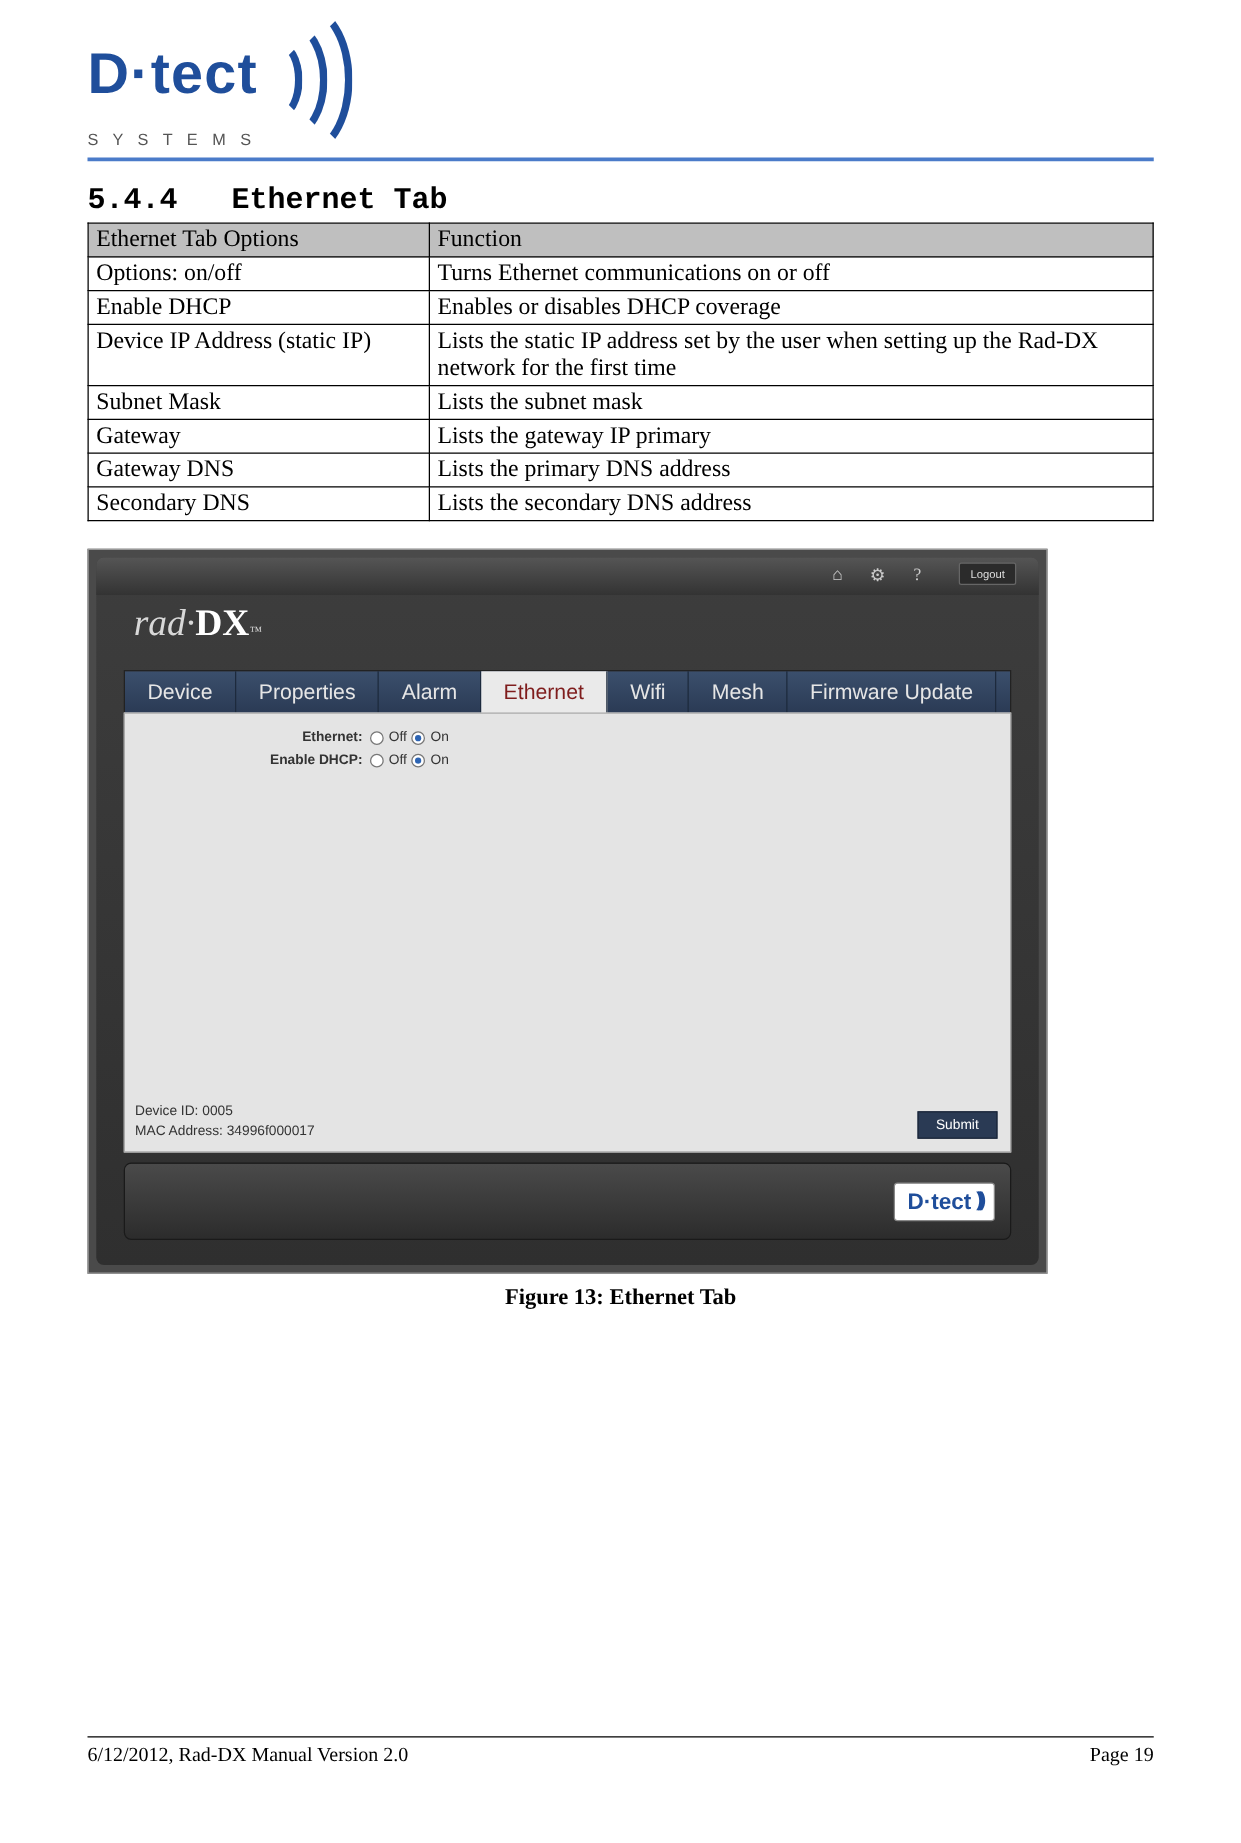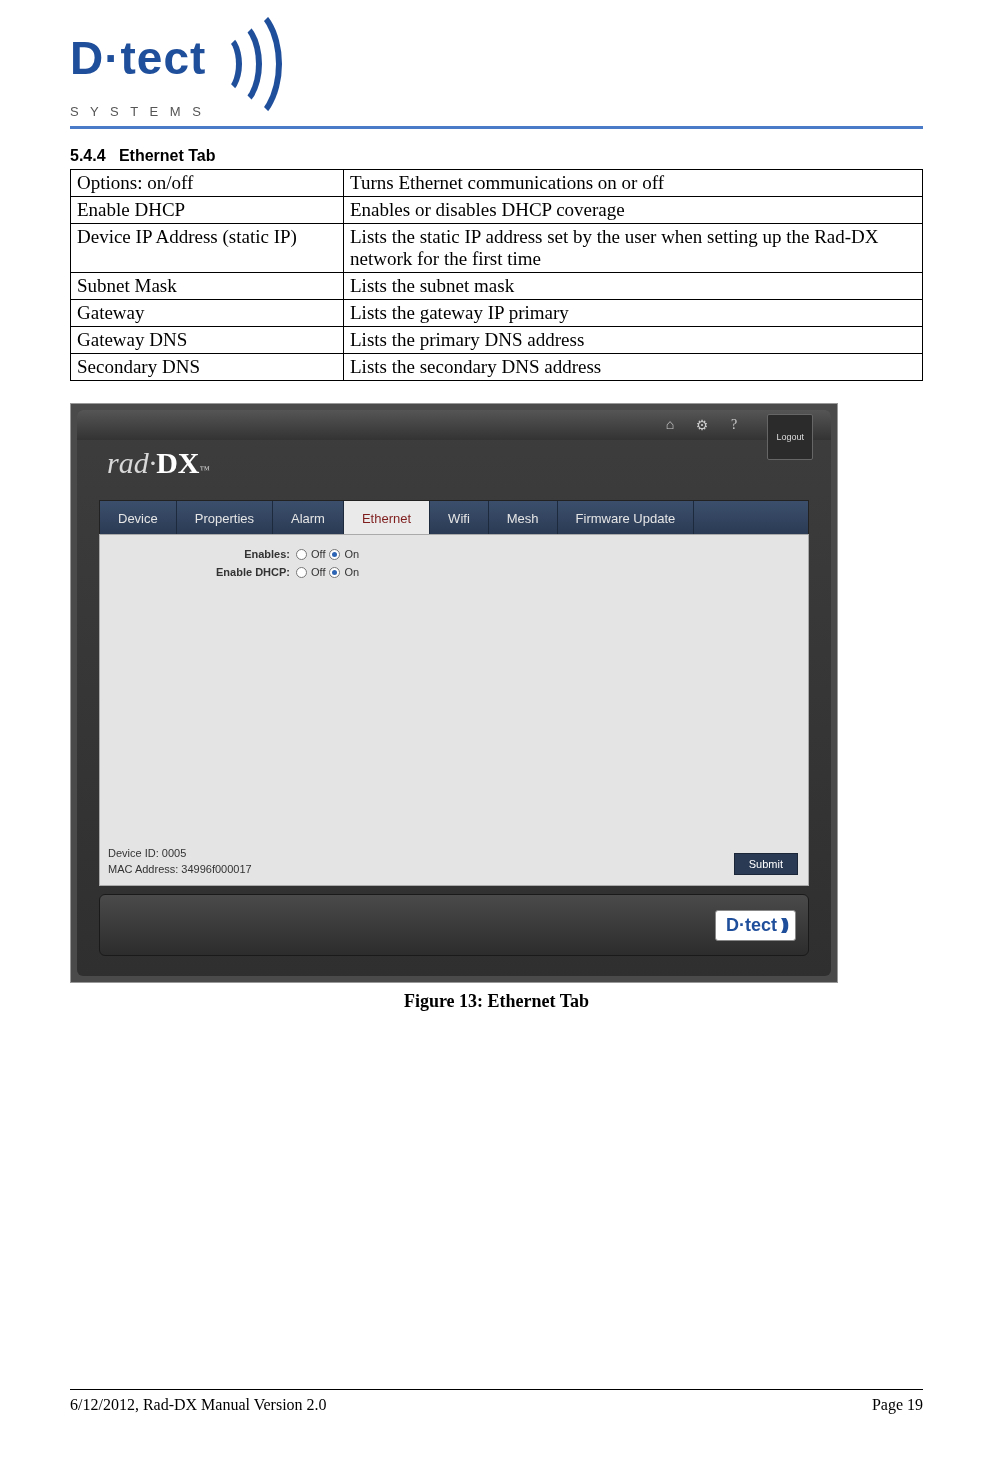--- a/index.html
+++ b/index.html
@@ -59,23 +59,23 @@
   }
   .arcs .a1 { width: 30px; height: 50px; margin-top: -25px; }
   .arcs .a2 { width: 50px; height: 80px; margin-top: -40px; }
   .arcs .a3 { width: 70px; height: 110px; margin-top: -55px; }
   .hr-line {
     border: none;
     border-top: 3px solid #4a7bc9;
     margin: 3px 0 18px 0;
   }
   .section-title {
-    font-family: Liberation Sans, sans-serif;
+    font-family: Liberation Mono, monospace;
     font-weight: bold;
-    font-size: 16px;
+    font-size: 24px;
     margin: 12px 0 4px 0;
   }
   table.desc {
     border-collapse: collapse;
     width: 100%;
     font-size: 19px;
   }
   table.desc td, table.desc th {
     border: 1px solid #000;
     padding: 2px 6px;
@@ -123,21 +123,21 @@
     font-size:14px;
   }
   .logout-btn {
     position: absolute;
     top: 4px;
     right: 18px;
     background: #2b2b2b;
     color: #ddd;
     font-size: 9px;
     font-family: Arial, sans-serif;
-    padding: 17px 8px;
+    padding: 3px 8px;
     border: 1px solid #666;
     border-radius: 2px;
   }
   .brand {
     position: absolute;
     top: 36px;
     left: 30px;
     color: #d8d8d8;
     font-family: Georgia, serif;
     font-size: 30px;
@@ -150,21 +150,21 @@
     left: 22px;
     right: 22px;
     height: 34px;
     display: flex;
     border: 1px solid #222;
     background: linear-gradient(#3b4f6c,#2a3a54);
   }
   .tab {
     color: #e6e6e6;
     font-family: Arial, sans-serif;
-    font-size: 13px;
+    font-size: 17px;
     padding: 8px 18px;
     display: flex;
     align-items: center;
     border-right: 1px solid #1d2a3d;
   }
   .tab.active {
     background: #eaeaea;
     color: #7f1d1d;
   }
   .content-panel {
@@ -262,20 +262,24 @@
   </div>
   <hr class="hr-line">
 
   <div class="section-title">
     <span>5.4.4</span>&nbsp;&nbsp;
     <span>Ethernet Tab</span>
   </div>
 
   <table class="desc">
     <tbody>
+        <tr>
+      <th class="col1 th-option">Ethernet Tab Options</th>
+      <th class="th-option">Function</th>
+    </tr>
     <tr>
           <td class="col1">Options: on/off</td>
           <td>Turns Ethernet communications on or off</td>
         </tr>
     <tr>
           <td class="col1">Enable DHCP</td>
           <td>Enables or disables DHCP coverage</td>
         </tr>
     <tr>
           <td class="col1">Device IP Address (static IP)</td>
@@ -316,21 +320,21 @@
         <div class="tab">Properties</div>
         <div class="tab">Alarm</div>
         <div class="tab active">Ethernet</div>
         <div class="tab">Wifi</div>
         <div class="tab">Mesh</div>
         <div class="tab">Firmware Update</div>
       </div>
       <div class="content-panel">
         <div class="form-area">
           <div class="form-row">
-            <span class="lbl">Enables:</span>
+            <span class="lbl">Ethernet:</span>
             <span class="opts">
               <span class="radio"></span>
               <span>Off</span>
               <span class="radio checked"></span>
               <span>On</span>
             </span>
           </div>
           <div class="form-row">
             <span class="lbl">Enable DHCP:</span>
             <span class="opts">

